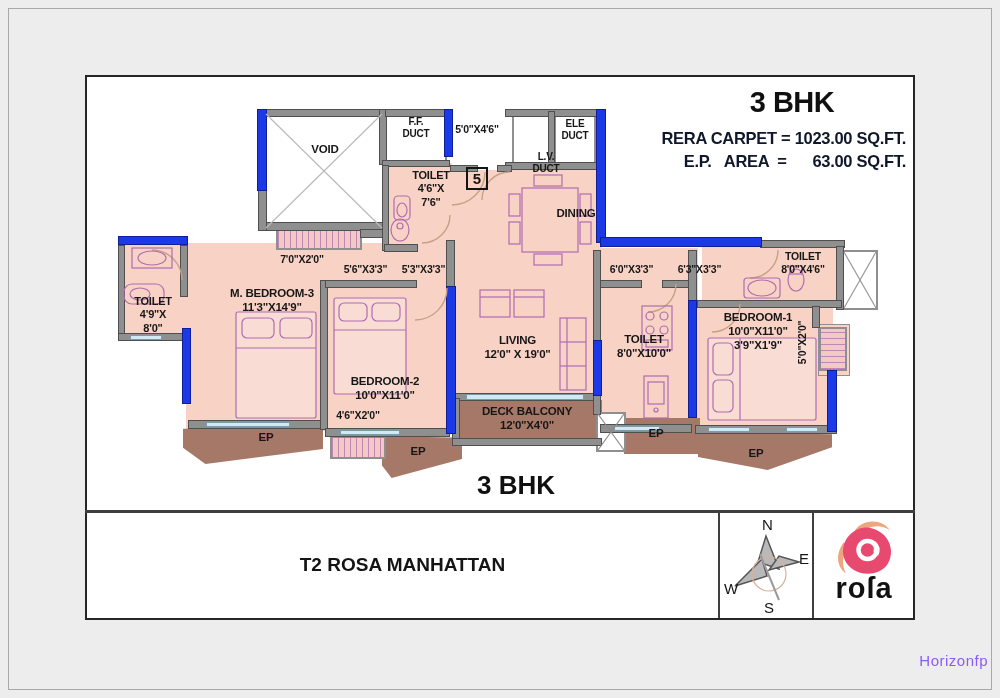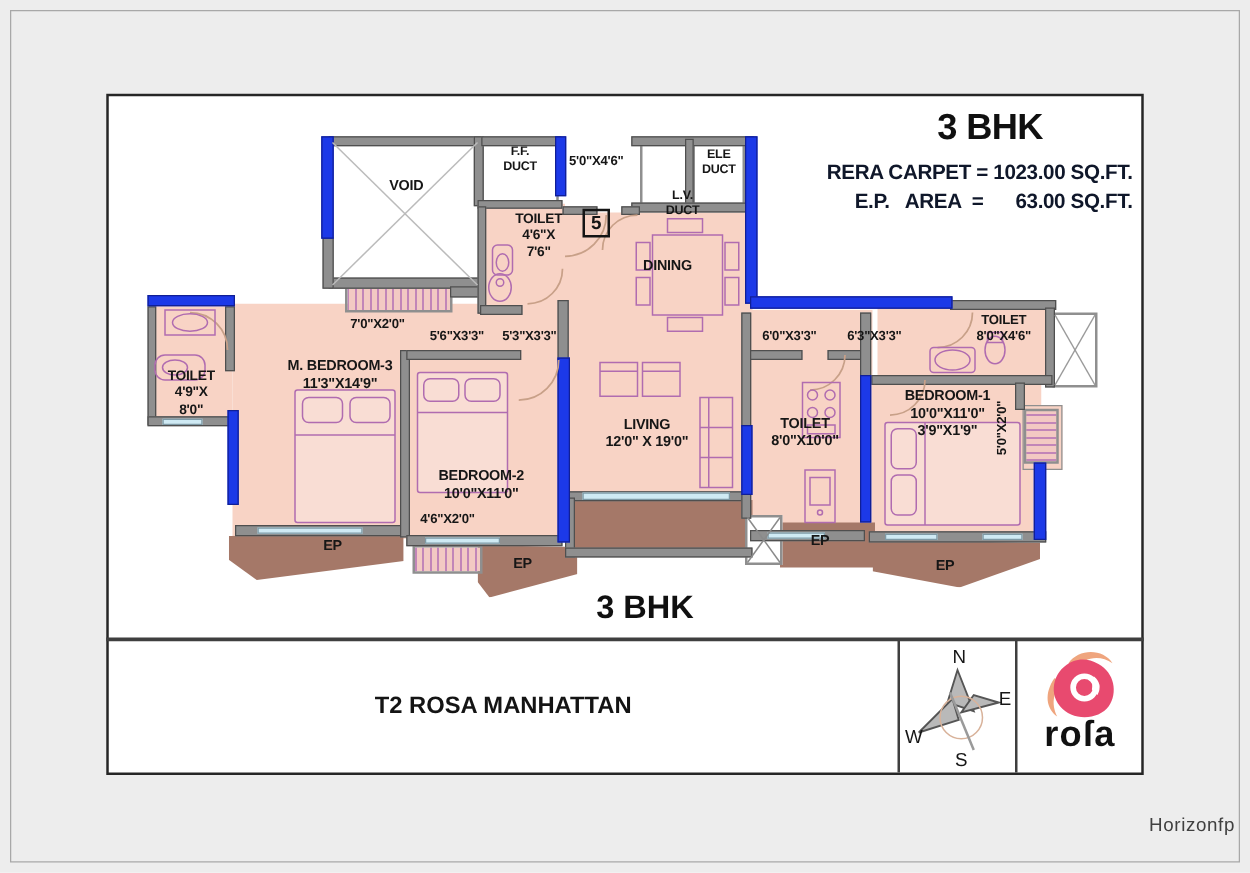--- a/index.html
+++ b/index.html
@@ -22,21 +22,21 @@
   .hdr-title{position:absolute;left:692px;top:86px;width:200px;text-align:center;font-size:29px;font-weight:700;color:#101010;letter-spacing:-0.5px;}
   .hdr-line{position:absolute;width:270px;text-align:right;font-size:16.5px;font-weight:700;color:#0f172a;white-space:pre;letter-spacing:-0.3px;}
   .unitbox{position:absolute;left:466px;top:167px;width:22px;height:23px;border:2px solid #141414;box-sizing:border-box;
            font-size:15px;font-weight:700;color:#141414;text-align:center;line-height:19px;background:transparent;}
   .plan3bhk{position:absolute;left:446px;top:470px;width:140px;text-align:center;font-size:26px;font-weight:700;color:#101010;}
   .sep-h{position:absolute;left:85px;top:510px;width:830px;height:3px;background:#3f3f3f;}
   .sep-v{position:absolute;top:512px;width:2px;height:106px;background:#3f3f3f;}
   .caption{position:absolute;left:87px;top:512px;width:631px;height:106px;display:flex;align-items:center;justify-content:center;
            font-size:19px;color:#141414;}
   .logo-text{position:absolute;left:814px;top:572px;width:100px;text-align:center;font-size:29px;font-weight:800;color:#111;letter-spacing:1px;}
-  .watermark{position:absolute;left:896px;top:652px;width:92px;text-align:right;font-size:15px;color:#404040;letter-spacing:0.5px;}
+  .watermark{position:absolute;left:896px;top:652px;width:92px;text-align:right;font-size:15px;color:#8b5cf6;letter-spacing:0.5px;}
   svg{position:absolute;overflow:visible;}
   .rot{transform:rotate(-90deg);}
 </style>
 </head>
 <body>
 
 <div id="stage">
   <div class="frame"></div>
   <div class="card"></div>
 
@@ -230,21 +230,21 @@
     <span>ELE</span><br>
     <span>DUCT</span>
   </div>
   <div class="lbl dim" style="left:448px;top:123px;width:58px;">5'0"X4'6"</div>
   <div class="lbl" style="left:406px;top:169px;width:50px;font-size:11px;">
     <span>TOILET</span><br>
     <span>4'6"X</span><br>
     <span>7'6"</span>
   </div>
   <div class="unitbox">5</div>
-  <div class="lbl rm" style="left:504px;top:206px;width:60px;">DINING</div>
+  <div class="lbl rm" style="left:546px;top:206px;width:60px;">DINING</div>
 
   <div class="lbl dim" style="left:272px;top:253px;width:60px;">7'0"X2'0"</div>
   <div class="lbl dim" style="left:338px;top:263px;width:55px;">5'6"X3'3"</div>
   <div class="lbl dim" style="left:396px;top:263px;width:55px;">5'3"X3'3"</div>
   <div class="lbl dim" style="left:604px;top:263px;width:55px;">6'0"X3'3"</div>
   <div class="lbl dim" style="left:672px;top:263px;width:55px;">6'3"X3'3"</div>
 
   <div class="lbl" style="left:121px;top:295px;width:64px;font-size:11px;">
     <span>TOILET</span><br>
     <span>4'9"X</span><br>
@@ -270,20 +270,24 @@
     <span>BEDROOM-1</span><br>
     <span>10'0"X11'0"</span><br>
     <span>3'9"X1'9"</span>
   </div>
   <div class="lbl" style="left:768px;top:250px;width:70px;font-size:10.5px;">
     <span>TOILET</span><br>
     <span>8'0"X4'6"</span>
   </div>
   <div class="lbl dim rot" style="left:772px;top:336px;width:60px;">5'0"X2'0"</div>
   <div class="lbl dim" style="left:328px;top:409px;width:60px;">4'6"X2'0"</div>
+  <div class="lbl rm" style="left:460px;top:404px;width:134px;">
+    <span>DECK BALCONY</span><br>
+    <span>12'0"X4'0"</span>
+  </div>
 
   <div class="lbl rm" style="left:246px;top:430px;width:40px;">EP</div>
   <div class="lbl rm" style="left:398px;top:444px;width:40px;">EP</div>
   <div class="lbl rm" style="left:636px;top:426px;width:40px;">EP</div>
   <div class="lbl rm" style="left:736px;top:446px;width:40px;">EP</div>
 
   <div class="plan3bhk">3 BHK</div>
 
   <div class="sep-h"></div>
   <div class="sep-v" style="left:718px;"></div>

